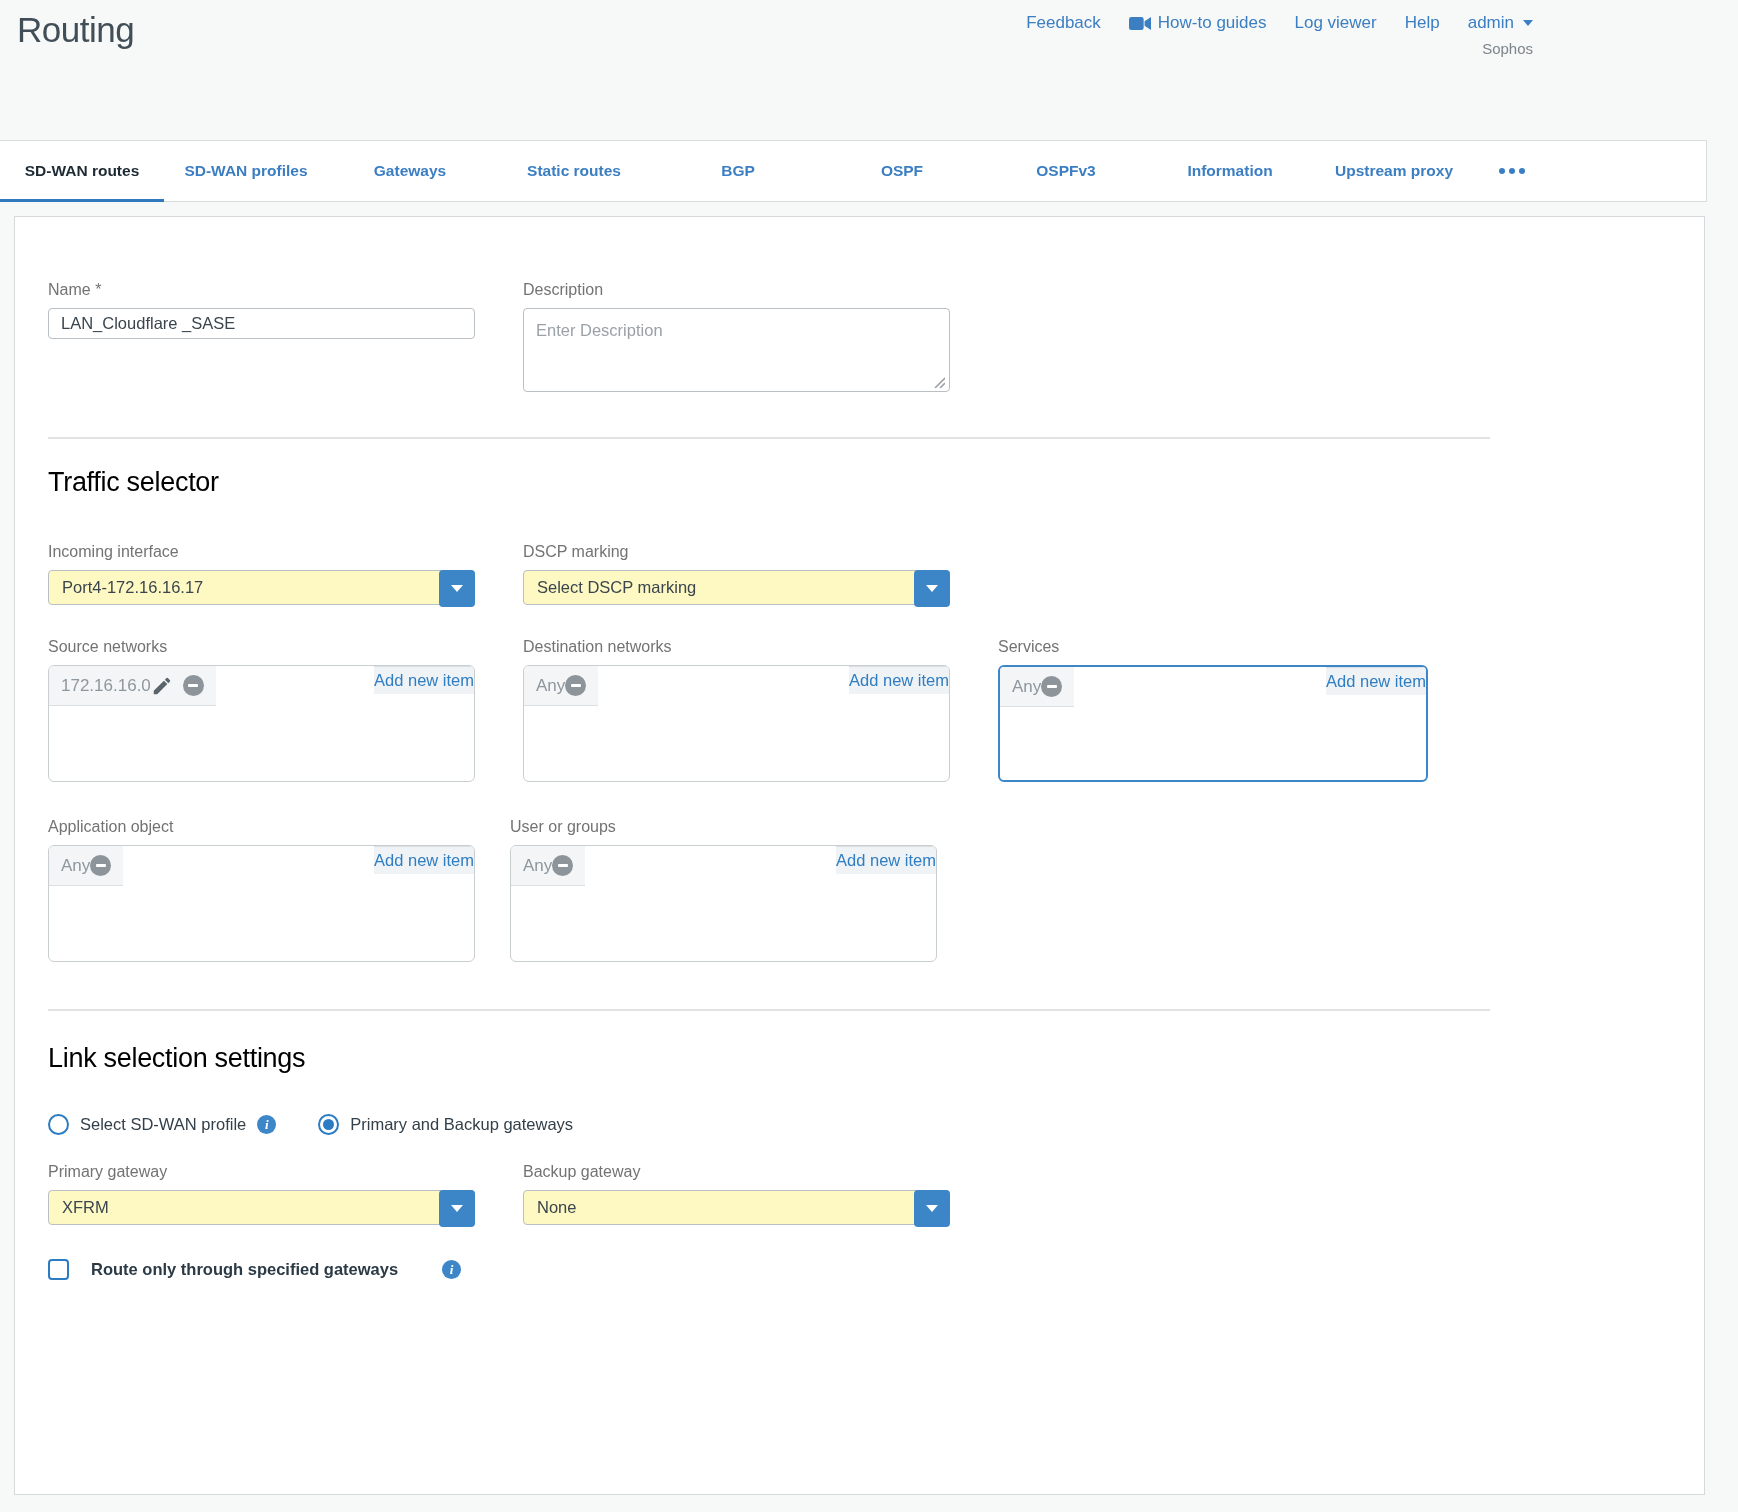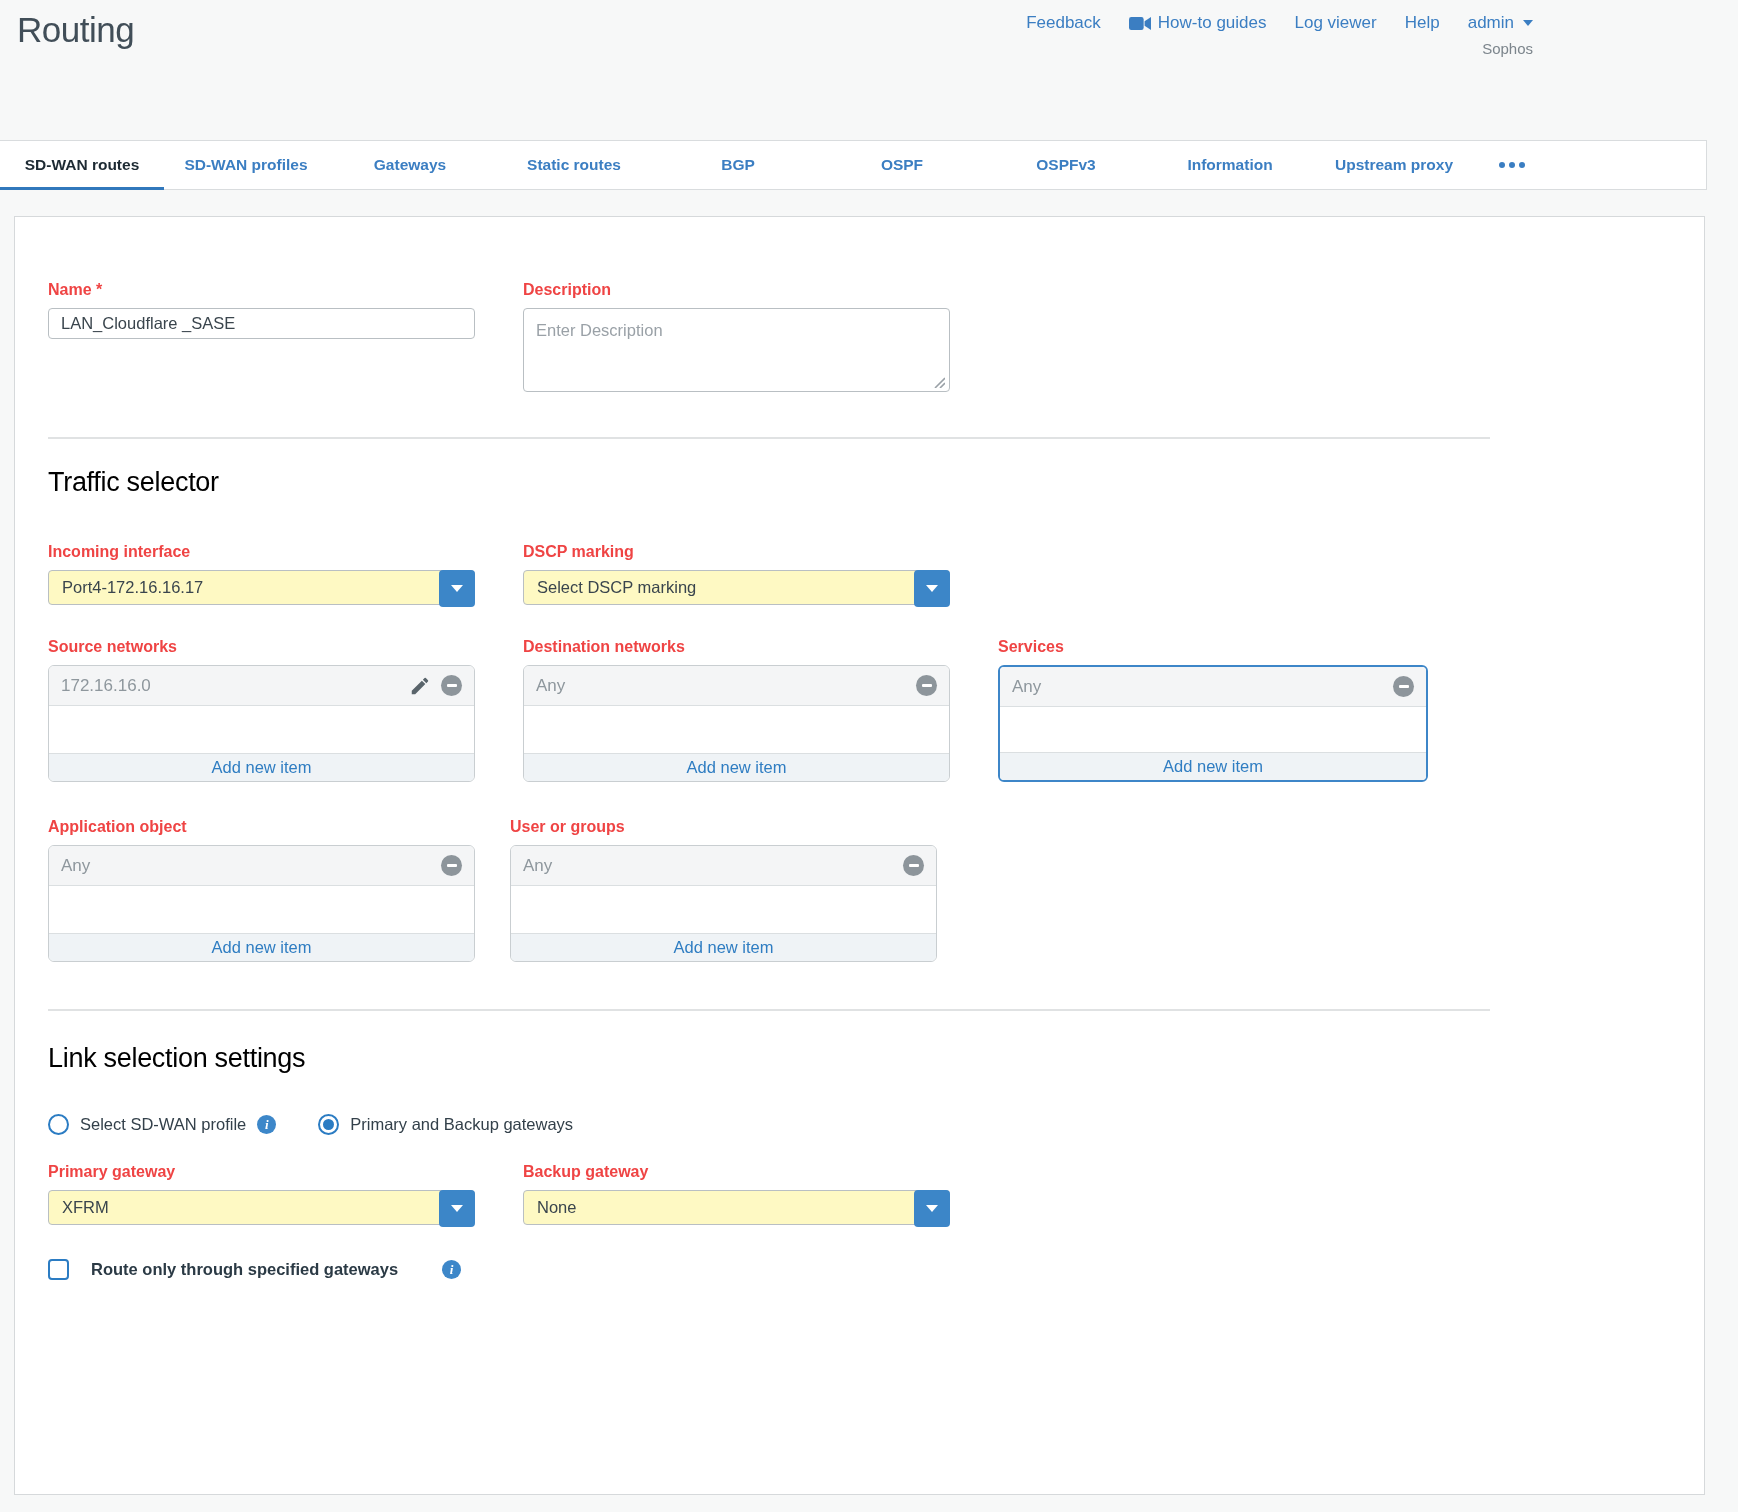--- a/index.html
+++ b/index.html
@@ -26,21 +26,21 @@
     display: inline-block; width: 0; height: 0; margin-left: 2px;
     border-left: 5px solid transparent; border-right: 5px solid transparent;
     border-top: 6px solid #3b7ec2;
   }
   .brand {
     position: absolute; top: 40px; right: 205px;
     font-size: 15px; color: #7c858c;
   }
   
   .tabbar {
-    position: absolute; top: 140px; left: 0; width: 1707px; height: 50px;
+    position: absolute; top: 140px; left: 0; width: 1707px; height: 62px;
     background: #fff;
     border-top: 1px solid #d9dcde; border-bottom: 1px solid #d9dcde; border-right: 1px solid #d9dcde;
     display: flex; align-items: stretch;
   }
   .tab {
     width: 164px; display: flex; align-items: center; justify-content: center;
     font-size: 15.5px; font-weight: bold; color: #3b7ec2;
     position: relative; cursor: pointer;
   }
   .tab.active { color: #1d2a33; }
@@ -51,21 +51,21 @@
   .tab-more { width: 72px; display: flex; align-items: center; justify-content: center; gap: 4px; cursor: pointer; }
   .tab-more i { width: 6px; height: 6px; border-radius: 50%; background: #3b7ec2; }
   
   .panel {
     position: absolute; top: 216px; left: 14px; width: 1691px; height: 1279px;
     background: #fff; border: 1px solid #d6d9db;
     padding: 64px 0 0 33px;
   }
   .row { display: flex; gap: 48px; align-items: flex-start; }
   .col { width: 427px; }
-  .field-label { font-size: 16px; font-weight: bold; color: #ef4444; margin-bottom: 9px; }
+  .field-label { font-size: 16px; font-weight: normal; color: #737373; margin-bottom: 9px; }
   .text-input {
     width: 100%; height: 31px; border: 1px solid #b9bfc3; border-radius: 4px;
     font-family: "Liberation Sans", sans-serif; font-size: 16.5px; color: #3a454d;
     padding: 0 12px; background: #fff; outline: none;
   }
   .ta-wrap { position: relative; width: 427px; }
   textarea.text-area {
     width: 100%; height: 84px; border: 1px solid #b9bfc3; border-radius: 4px;
     font-family: "Liberation Sans", sans-serif; font-size: 16.5px; color: #3a454d;
     padding: 12px 12px; resize: none; outline: none;
@@ -86,21 +86,21 @@
     display: flex; align-items: center; justify-content: center;
   }
   .sel-btn::after {
     content: ""; width: 0; height: 0;
     border-left: 6px solid transparent; border-right: 6px solid transparent;
     border-top: 7px solid #fff;
   }
   
   .listbox {
     height: 117px; border: 1px solid #c9ced1; border-radius: 6px;
-    display: flex; flex-direction: column; overflow: hidden; background: #fff;
+    display: flex; flex-direction: row; overflow: hidden; background: #fff;
   }
   .listbox.focused { border: 2px solid #3d86c8; }
   .item-row {
     height: 40px; background: #f4f5f6; border-bottom: 1px solid #dbdfe1;
     display: flex; align-items: center; padding: 0 12px;
     font-size: 17px; color: #8e979d;
   }
   .item-row .spacer { flex: 1; }
   .icon-btn { display: flex; align-items: center; justify-content: center; cursor: pointer; }
   .minus-icon {

